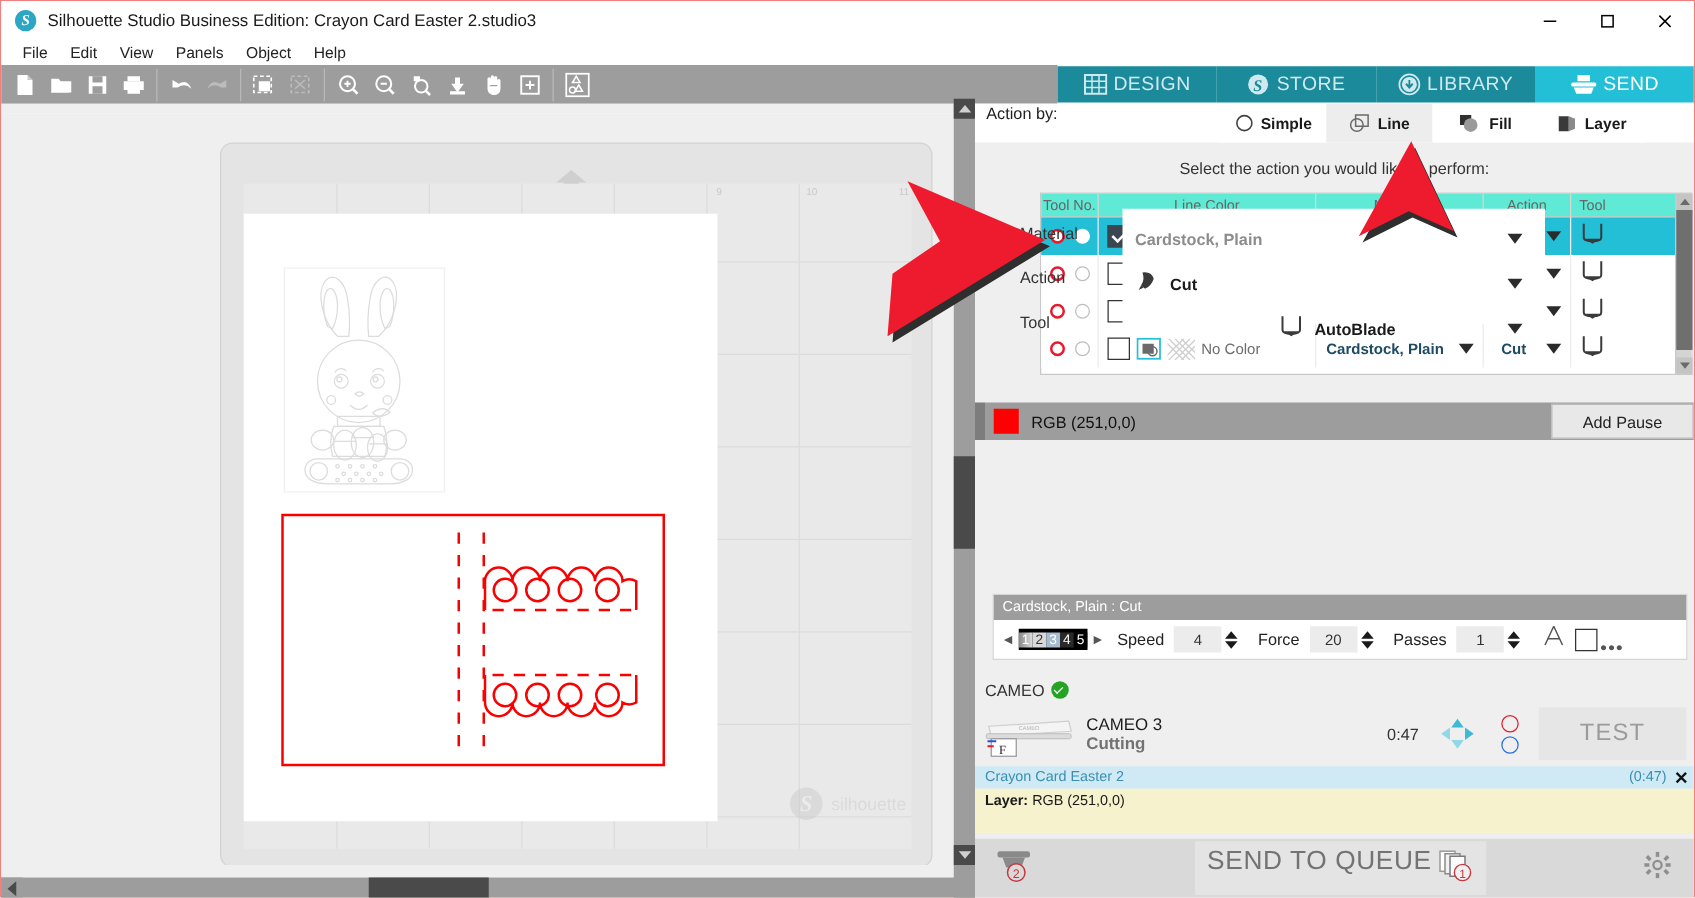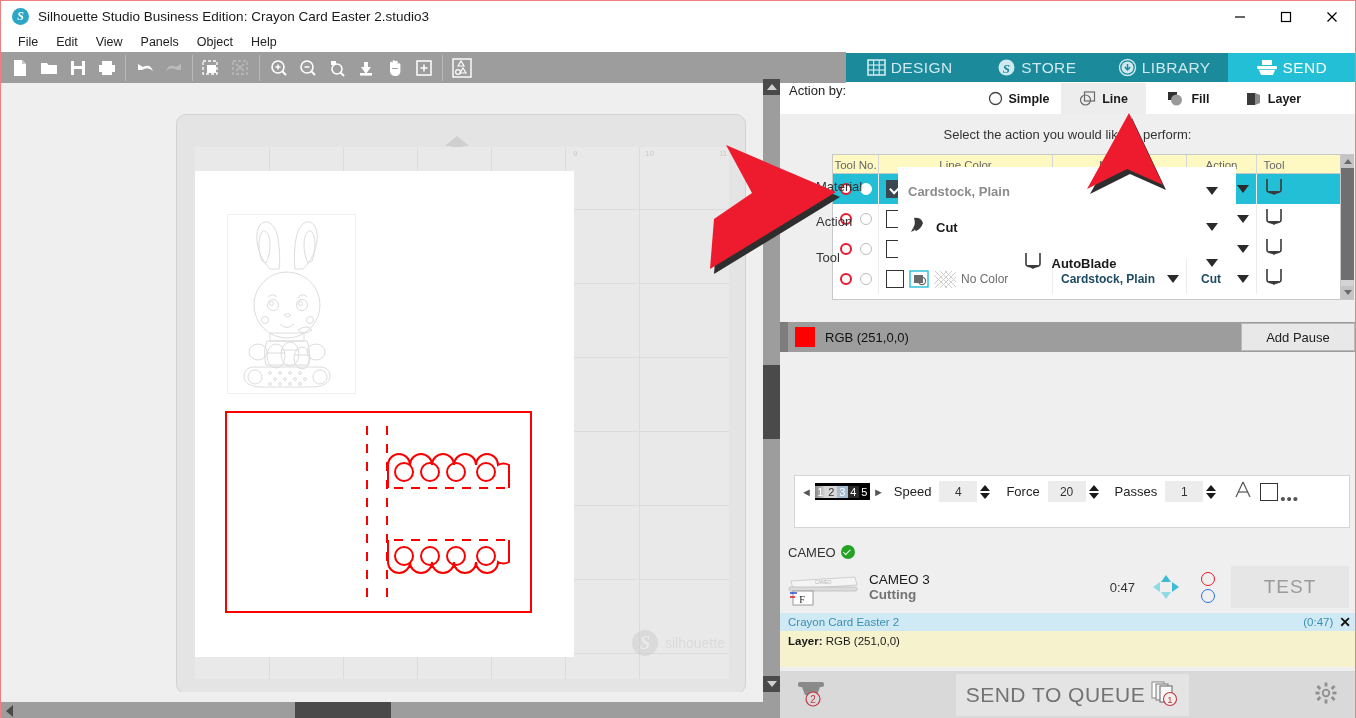--- a/index.html
+++ b/index.html
@@ -93,21 +93,21 @@
   .instruct {
     position: absolute; left: 0; top: 44px; width: 575px;
     text-align: center; font-size: 13px; color: #333;
   }
 
   
   .tablewrap {
     position: absolute; left: 52px; top: 71px; width: 522px; height: 146px;
     background: #ffffff; border: 1px solid #c8c8c8;
   }
-  .thead { display: flex; height: 19px; background: #fef9c3; border-bottom: 1px solid #c8c8c8; }
+  .thead { display: flex; height: 19px; background: #5eead4; border-bottom: 1px solid #c8c8c8; }
   .th {
     font-size: 11.5px; color: #666; display: flex; align-items: center; justify-content: center;
     border-right: 1px solid #d6d6d6; height: 19px;
   }
   .th-tool-no { width: 46px; }
   .th-line-color { width: 174px; }
   .th-material { width: 134px; }
   .th-action { width: 70px; }
   .th-tool { width: 34px; border-right: none; }
 
@@ -273,21 +273,21 @@
   .jd-line { font-size: 11.5px; color: #1a1a1a; line-height: 17px; }
   .jd-line b { font-weight: bold; }
 
   
   .sendbar {
     position: absolute; left: 0; top: 588px; width: 575px; height: 47px; background: #d9d9d9;
     display: flex; align-items: center;
   }
   .printer-icon { margin-left: 16px; position: relative; }
   .sendqueue {
-    margin: 0 auto; display: flex; align-items: center; gap: 4px; background: #e4e4e4;
+    margin: 0 auto; display: flex; align-items: flex-start; gap: 4px; background: #e4e4e4;
     padding: 4px 10px; 
   }
   .sq-text { font-size: 21px; color: #737373; letter-spacing: .5px; }
   .gear { margin-right: 18px; }
 
   
   .canvasarea {
     position: absolute; left: 0; top: 90px; width: 762px; height: 601px; background: #efefef;
   }
   .mat {
@@ -941,20 +941,21 @@
         <svg width="22" height="22" viewBox="0 0 22 22">
             <path d="M4 3 v11 q0 3 7 3 q7 0 7 -3 V3" fill="none" stroke="#3a3a3a" stroke-width="1.6"></path>
             <path d="M5 15 h12 l-6 4z" fill="#3a3a3a"></path>
           </svg>
       </span>
       <span class="fv-text dark">AutoBlade</span>
       <span class="caret fv-caret"></span>
     </div>
 
     <div class="setwrap">
+      <div class="set-title">Cardstock, Plain : Cut</div>
       <div class="set-body">
         <div class="depth">
           <span class="depth-arrow">◄</span>
           <div class="depth-track">
             <span class="d1">1</span>
             <span class="d2">2</span>
             <span class="d3">3</span>
             <span class="d4">4</span>
             <span class="d5">5</span>
           </div>

